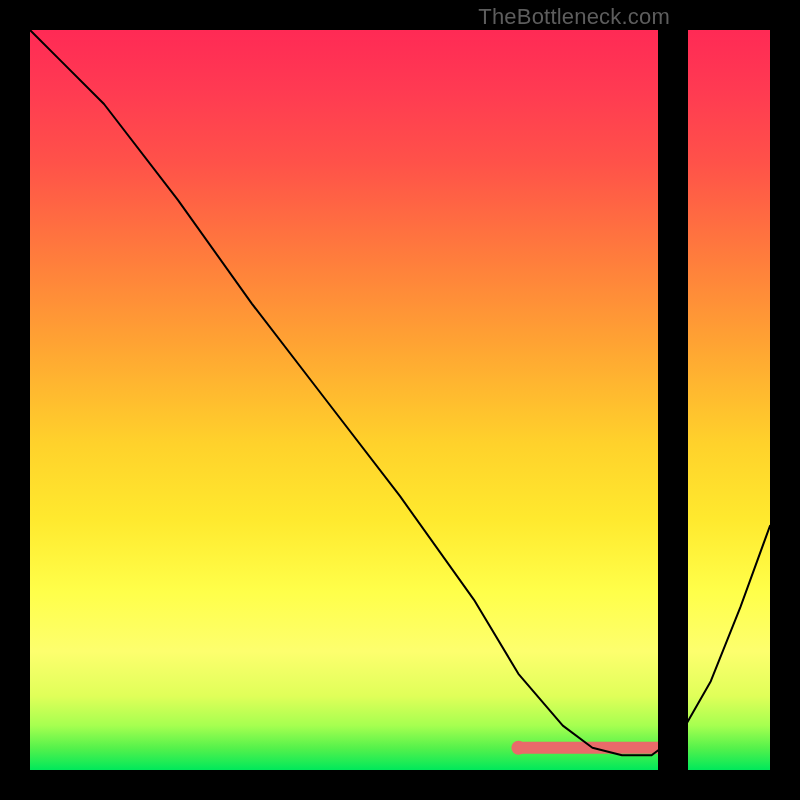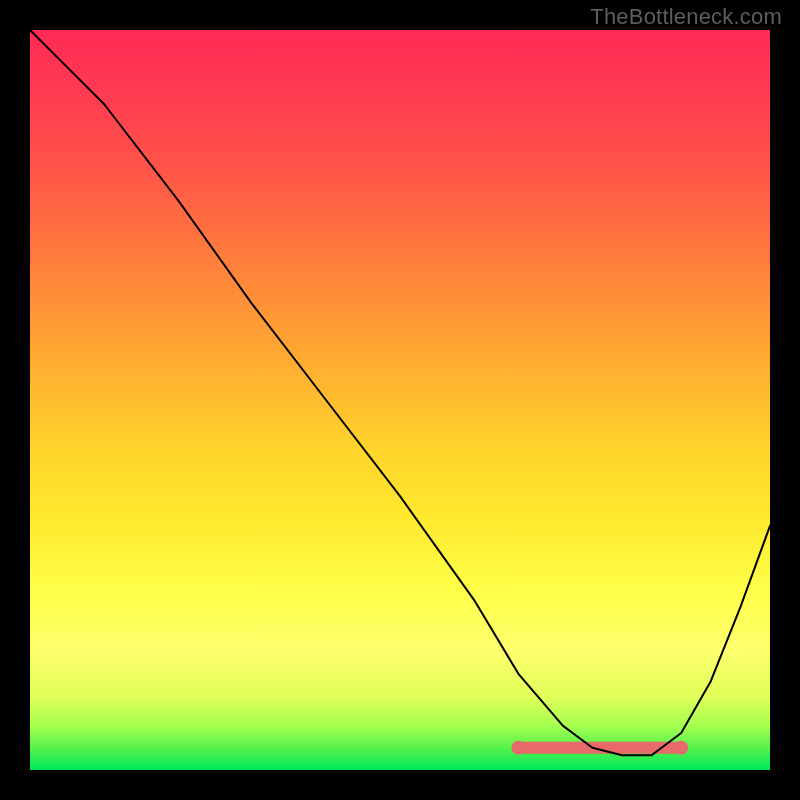--- a/index.html
+++ b/index.html
@@ -6,21 +6,21 @@
     margin: 0;
     padding: 0;
     width: 800px;
     height: 800px;
     background: #000;
     overflow: hidden;
     font-family: Arial, Helvetica, sans-serif;
   }
   .frame {
     position: relative;
-    width: 800px;
+    width: 688px;
     height: 800px;
     background: #fdba74;
   }
   .watermark {
     position: absolute;
     top: 4px;
     right: 18px;
     color: #5d5d5d;
     font-size: 22px;
     font-weight: 500;

